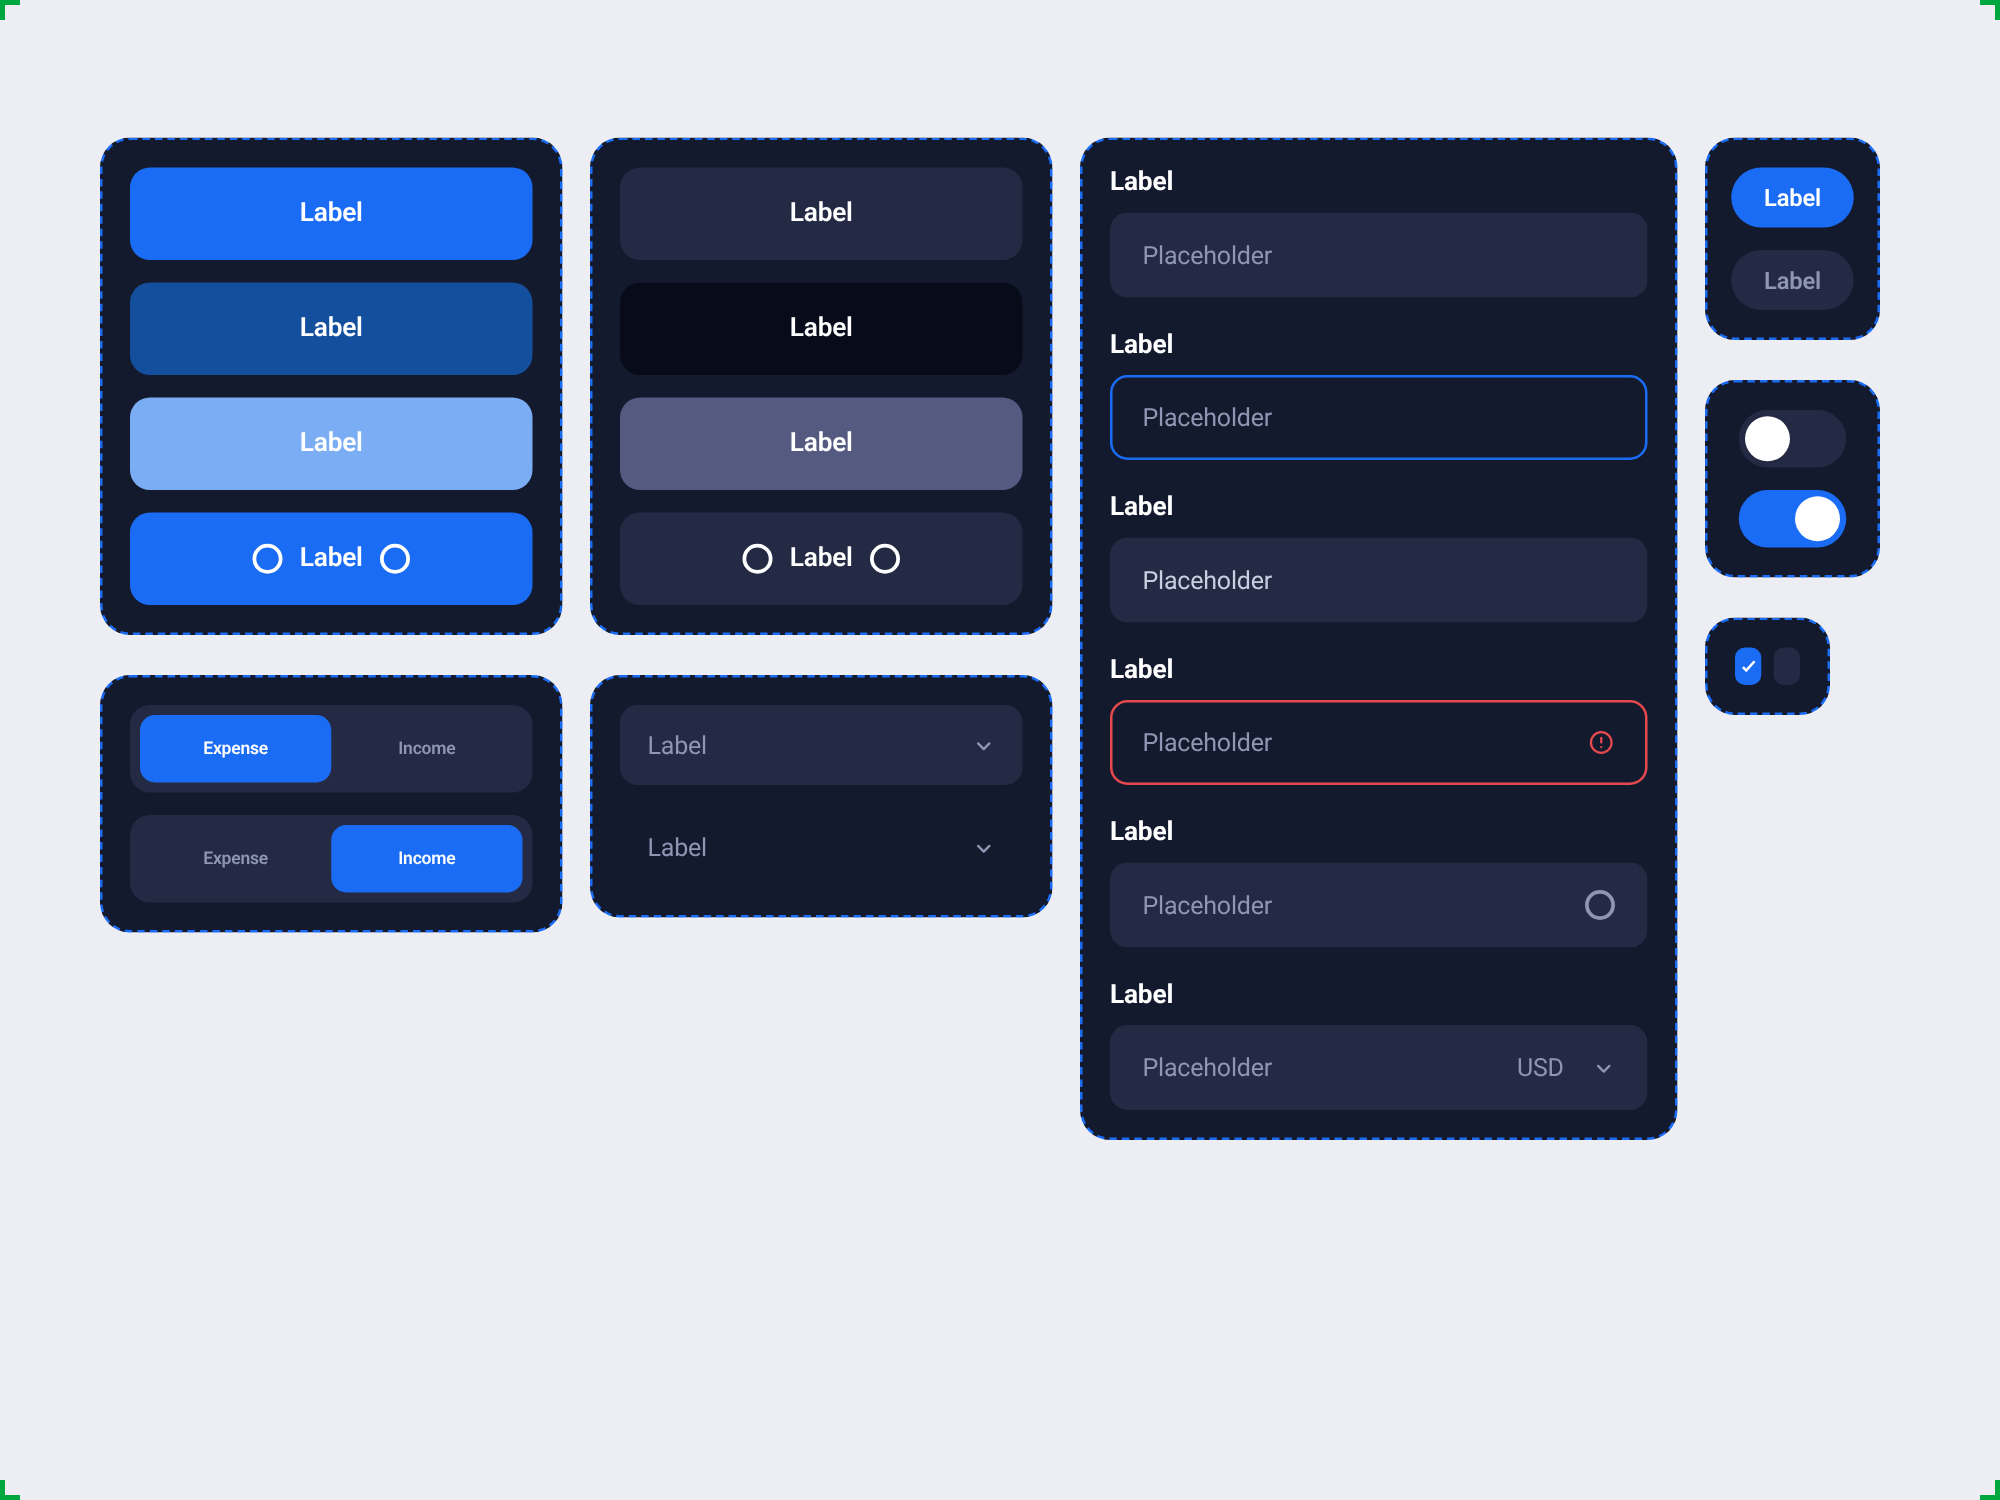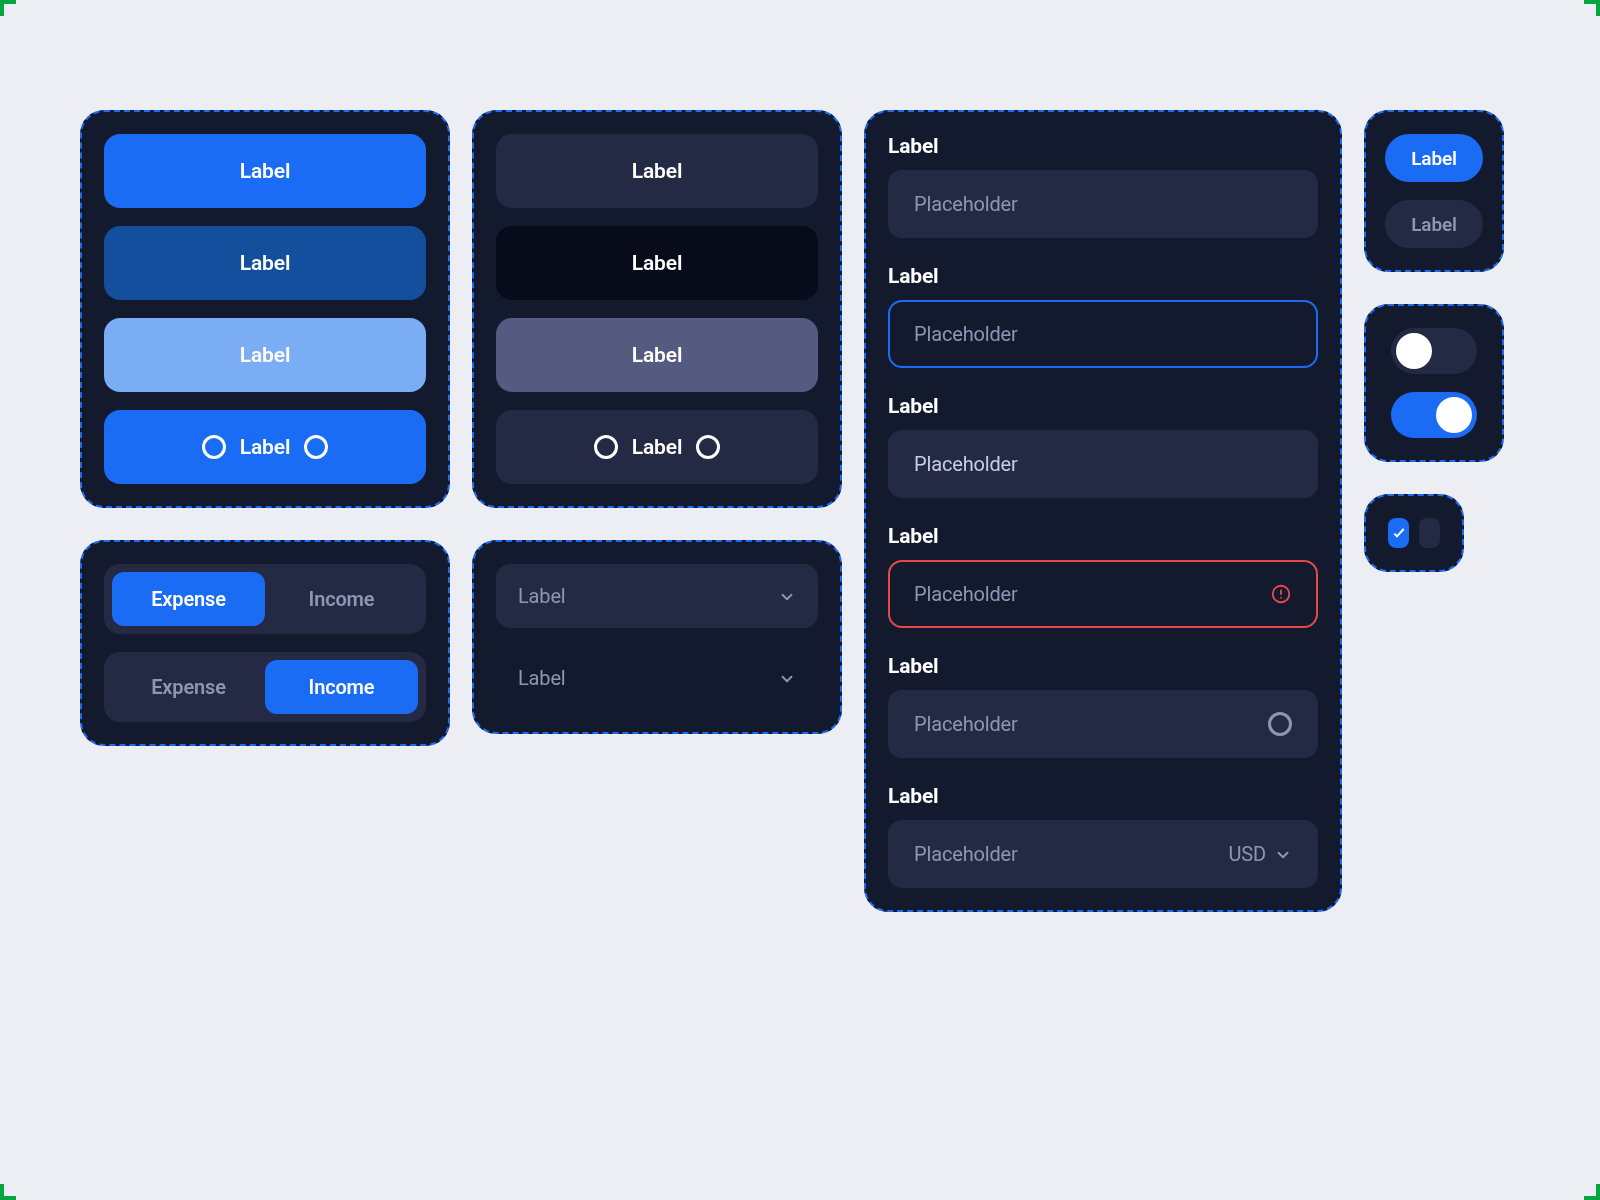--- a/index.html
+++ b/index.html
@@ -73,21 +73,21 @@
   .btn-purple { background: var(--bg-purple); }
   .circle-icon {
     width: 24px; height: 24px; border-radius: 50%;
     border: 3px solid currentColor;
   }
 
   .seg-outer { background: var(--bg-panel-inner); border-radius: 16px; padding: 8px; display: flex; gap: 0; }
   .seg-item {
     flex: 1; height: 54px; border-radius: 12px;
     display: flex; align-items: center; justify-content: center;
-    font-size: 20px; font-weight: 600; cursor: pointer;
+    font-size: 14px; font-weight: 600; cursor: pointer;
     color: var(--text-mute);
   }
   .seg-item.active { background: var(--blue-primary); color: var(--text-white); }
 
   .select {
     background: var(--bg-panel-inner);
     border-radius: 14px;
     height: 64px;
     display: flex; align-items: center; justify-content: space-between;
     padding: 0 22px;
@@ -106,21 +106,21 @@
     border-radius: 14px;
     height: 68px;
     display: flex; align-items: center; justify-content: space-between;
     padding: 5px 24px;
     font-size: 20px;
     color: var(--text-mute);
     border: 2px solid transparent;
   }
   .input.focused { border-color: var(--blue-primary); background: transparent; }
   .input.error { border-color: var(--red); background: transparent; }
-  .input .right { display:flex; align-items:center; gap:8px; color: var(--text-mute);}
+  .input .right { display:flex; align-items:center; gap:23px; color: var(--text-mute);}
   .alert-icon { width:22px; height:22px; }
   .alert-icon circle { fill:none; stroke:var(--red); stroke-width:2;}
   .alert-icon line, .alert-icon path { stroke:var(--red); stroke-width:2; stroke-linecap:round;}
   .input .circle-icon { color: var(--text-mute); }
 
   .chip-panel { width: 140px; align-items:center;}
   .chip {
     height: 48px; padding: 0 26px; border-radius: 24px;
     display:flex; align-items:center; justify-content:center;
     font-size: 19px; font-weight:600; cursor:pointer;

